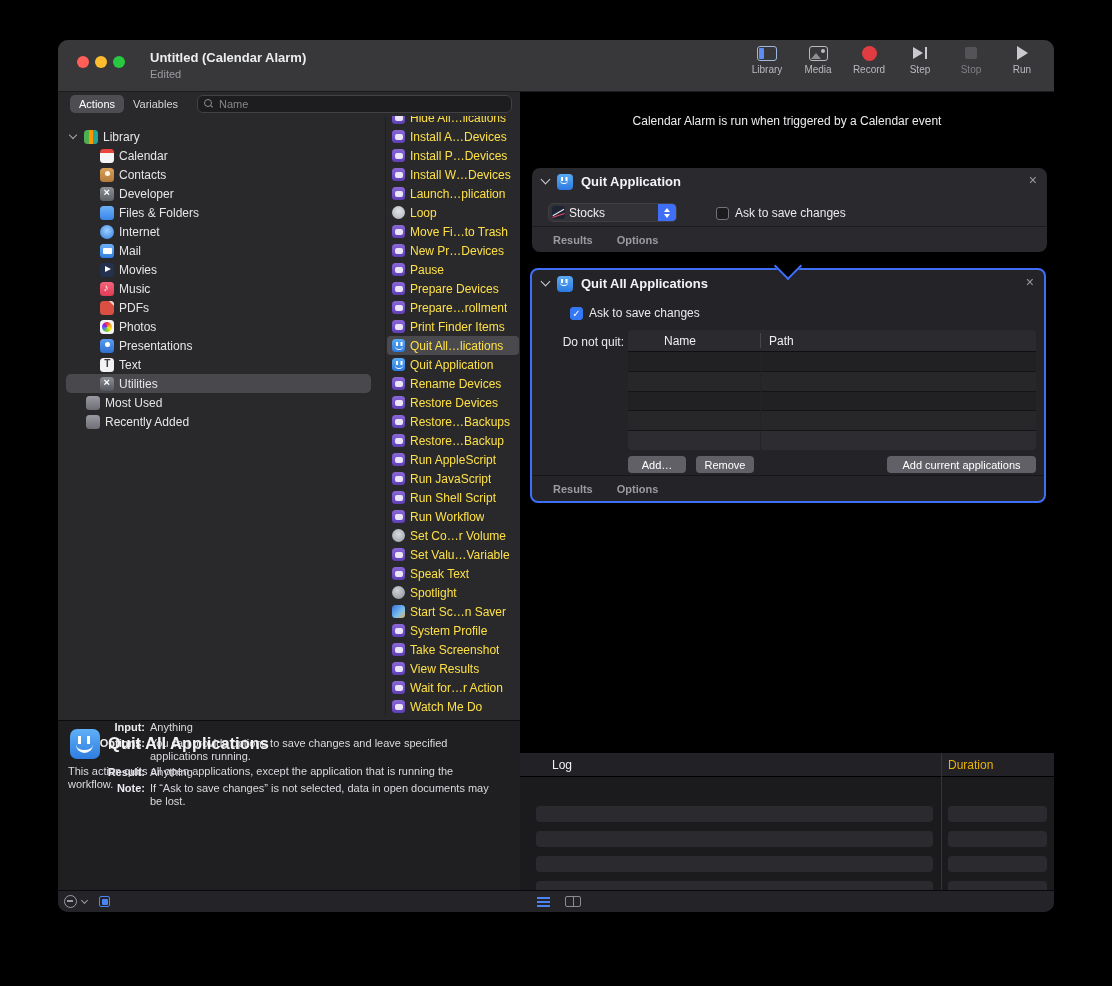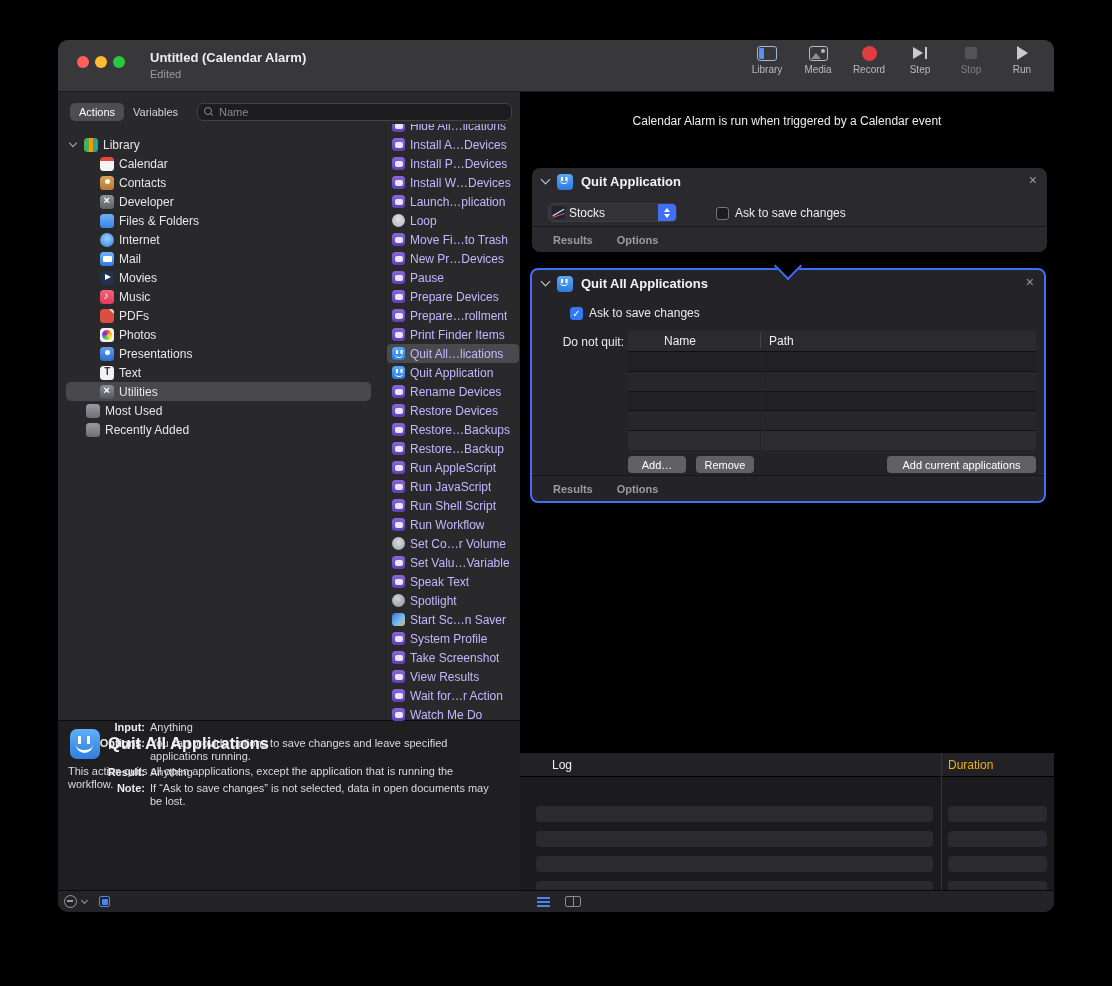--- a/index.html
+++ b/index.html
@@ -28,21 +28,21 @@
   [data-icon="tb-media"]::before { content:""; position:absolute; right:2px; top:2px; width:4px; height:4px; border-radius:50%; background:#b9b9bf; }
   [data-icon="tb-media"]::after { content:""; position:absolute; left:1px; bottom:1px; border-left:5px solid transparent; border-right:5px solid transparent; border-bottom:6px solid #8e8e94; }
   [data-icon="tb-record"] { width:15px; height:15px; border-radius:50%; background:#e23c43; }
   [data-icon="tb-step"] { display:flex; align-items:center; }
   [data-icon="tb-step"]::before { content:""; border-left:10px solid #c9c9ce; border-top:6px solid transparent; border-bottom:6px solid transparent; }
   [data-icon="tb-step"]::after { content:""; width:2.5px; height:12px; background:#c9c9ce; margin-left:2px; }
   [data-icon="tb-stop"] { width:12px; height:12px; background:#6a6a70; border-radius:2px; }
   [data-icon="tb-run"]::before { content:""; border-left:11px solid #c9c9ce; border-top:7px solid transparent; border-bottom:7px solid transparent; display:block; }
 
   
-  .left-panel { position:absolute; left:0; top:60px; width:462px; bottom:22px; background:#29292c; }
+  .left-panel { position:absolute; left:0; top:52px; width:462px; bottom:22px; background:#29292c; }
   .filter-bar { position:absolute; left:0; top:0; right:0; height:24px; background:#29292c; z-index:3; }
   .actions-tab { position:absolute; left:12px; top:3px; height:18px; padding:0 9px; background:#4d4d52;
     border-radius:5px; font-size:11px; color:#fff; display:flex; align-items:center; }
   .variables-tab { position:absolute; left:75px; top:3px; height:18px; font-size:11px; color:#d4d4d8; display:flex; align-items:center; }
   .search-field { position:absolute; left:139px; right:8px; top:3px; height:18px; background:#1d1d1f;
     border:1px solid #424245; border-radius:6px; display:flex; align-items:center; padding:0 6px; gap:5px; }
   .search-icon { width:10px; height:10px; position:relative; flex:none; }
   .search-icon::before { content:""; position:absolute; left:0; top:0; width:6px; height:6px; border:1.2px solid #8b8b92; border-radius:50%; }
   .search-icon::after { content:""; position:absolute; left:6.2px; top:6.8px; width:3.4px; height:1.2px; background:#8b8b92; transform:rotate(45deg); }
   .search-placeholder { font-size:11px; color:#86868c; }
@@ -91,21 +91,21 @@
   [data-icon="automator-action-icon"]::after { content:""; position:absolute; left:3px; top:4px; width:8px; height:6px; border-radius:2px; background:rgba(255,255,255,.85); }
   [data-icon="finder-icon"] { background:linear-gradient(180deg,#59aaf5,#2c7ae0); }
   [data-icon="finder-icon"]::before { content:""; position:absolute; left:4px; top:3px; width:1.5px; height:4px; background:#fff; box-shadow:4.5px 0 0 #fff; }
   [data-icon="finder-icon"]::after { content:""; position:absolute; left:3px; top:4.5px; width:8px; height:5px; border-bottom:1.5px solid #fff; border-radius:0 0 6px 6px; }
   [data-icon="spotlight-icon"] { background:radial-gradient(circle at 40% 35%,#cfd2d8,#8b8f98); border-radius:50%; }
   [data-icon="volume-icon"] { background:radial-gradient(circle at 50% 40%,#d8dade,#9a9ea6); border-radius:50%; }
   [data-icon="loop-icon"] { background:radial-gradient(circle at 50% 40%,#e2e4e8,#aab0b8); border-radius:50%; }
   [data-icon="screensaver-icon"] { background:linear-gradient(135deg,#3b6fd8,#78c0f0 60%,#e8b25c); }
 
   .actions-list { position:absolute; left:327px; top:16px; width:135px; height:608px; border-left:1px solid #202023; }
-  .action-row { height:19px; display:flex; align-items:center; gap:5px; padding-left:6px; font-size:12px; color:#c4b5fd; position:relative; }
+  .action-row { height:19px; display:flex; align-items:center; gap:5px; padding-left:6px; font-size:12px; color:#fde047; position:relative; }
   .action-row > * { position:relative; z-index:1; }
   .action-row .li-icon { width:13px; height:13px; }
   .action-row.selected::before { content:""; position:absolute; left:1px; right:1px; top:0; bottom:0; background:#4a4a4e; border-radius:4px; z-index:0; }
   .action-row .li-label { overflow:hidden; text-overflow:ellipsis; }
 
   
   .description { position:absolute; left:0; right:0; bottom:0; height:170px; background:#1f1f22;
     border-top:1px solid #0c0c0e; overflow:hidden; }
   .desc-icon { position:absolute; left:12px; top:8px; width:30px; height:30px; border-radius:7px;
     background:linear-gradient(180deg,#5fb0f7,#2f7de0); overflow:hidden; }

